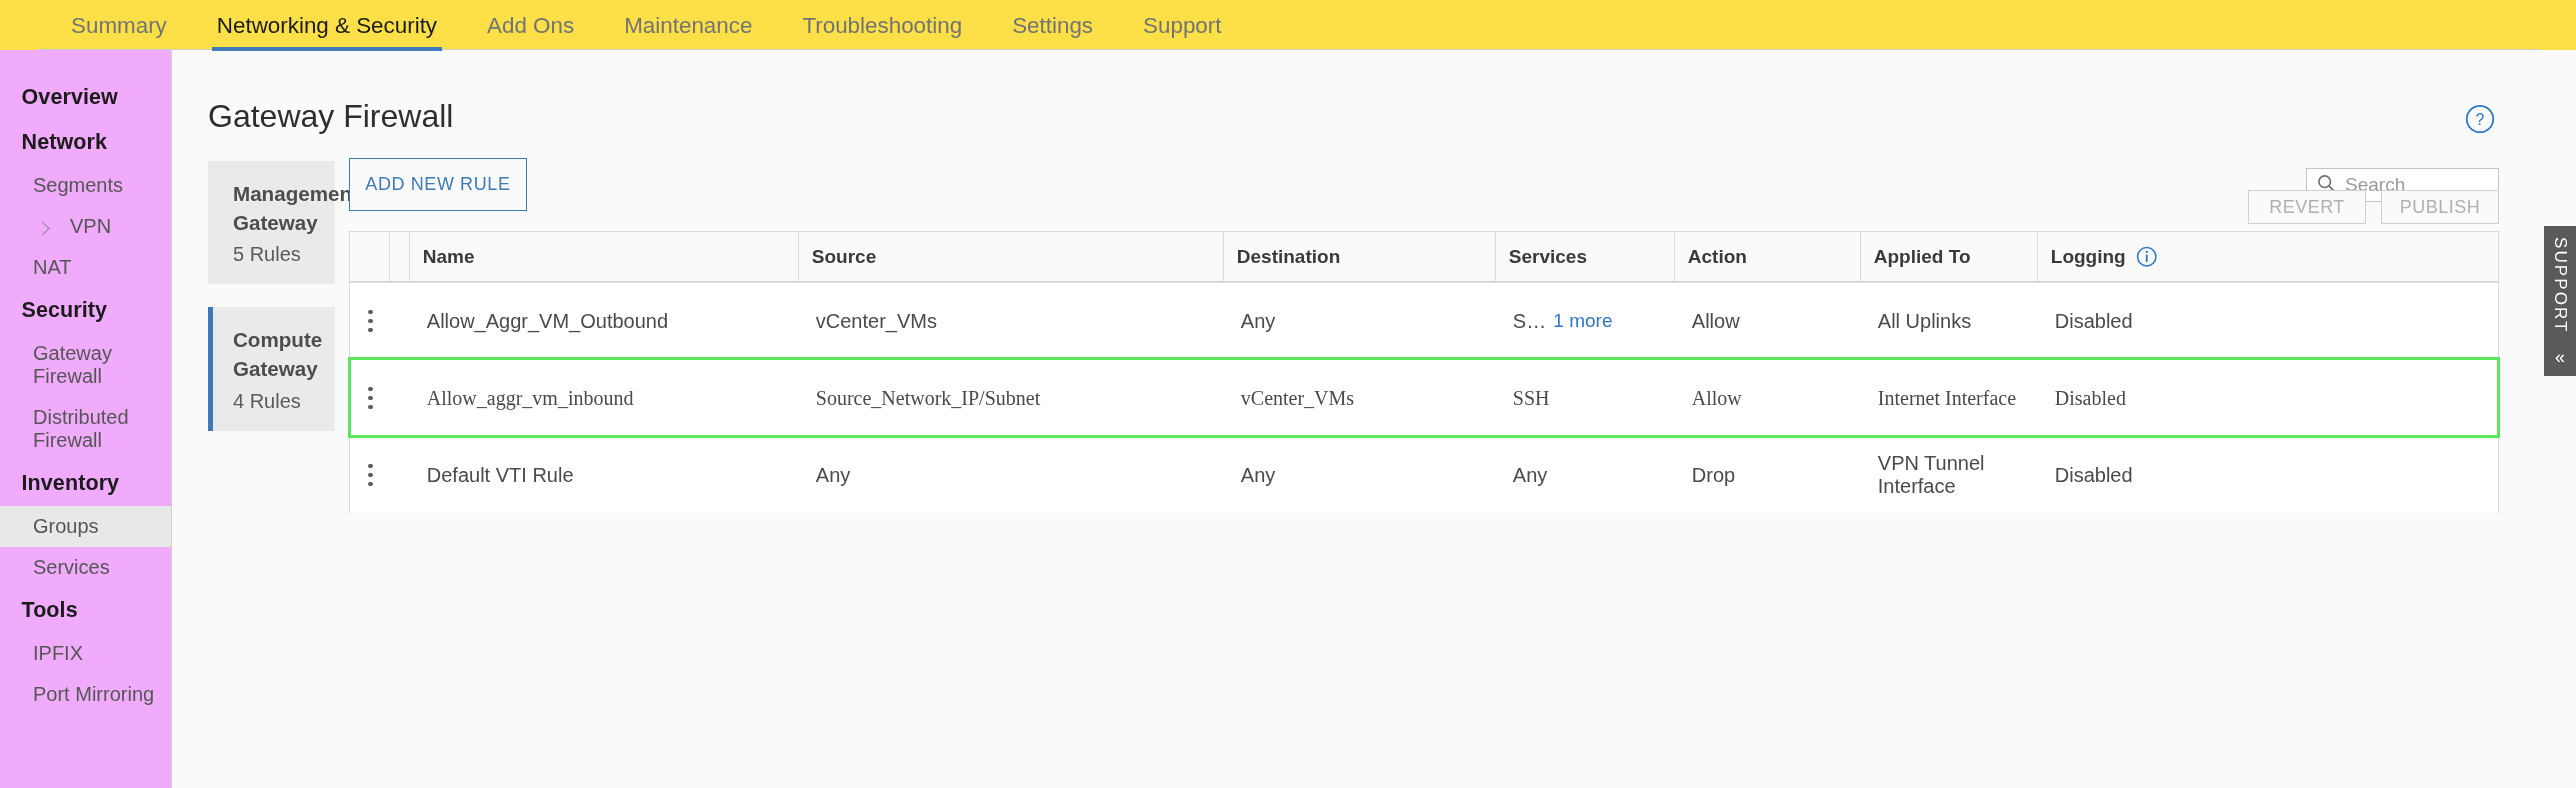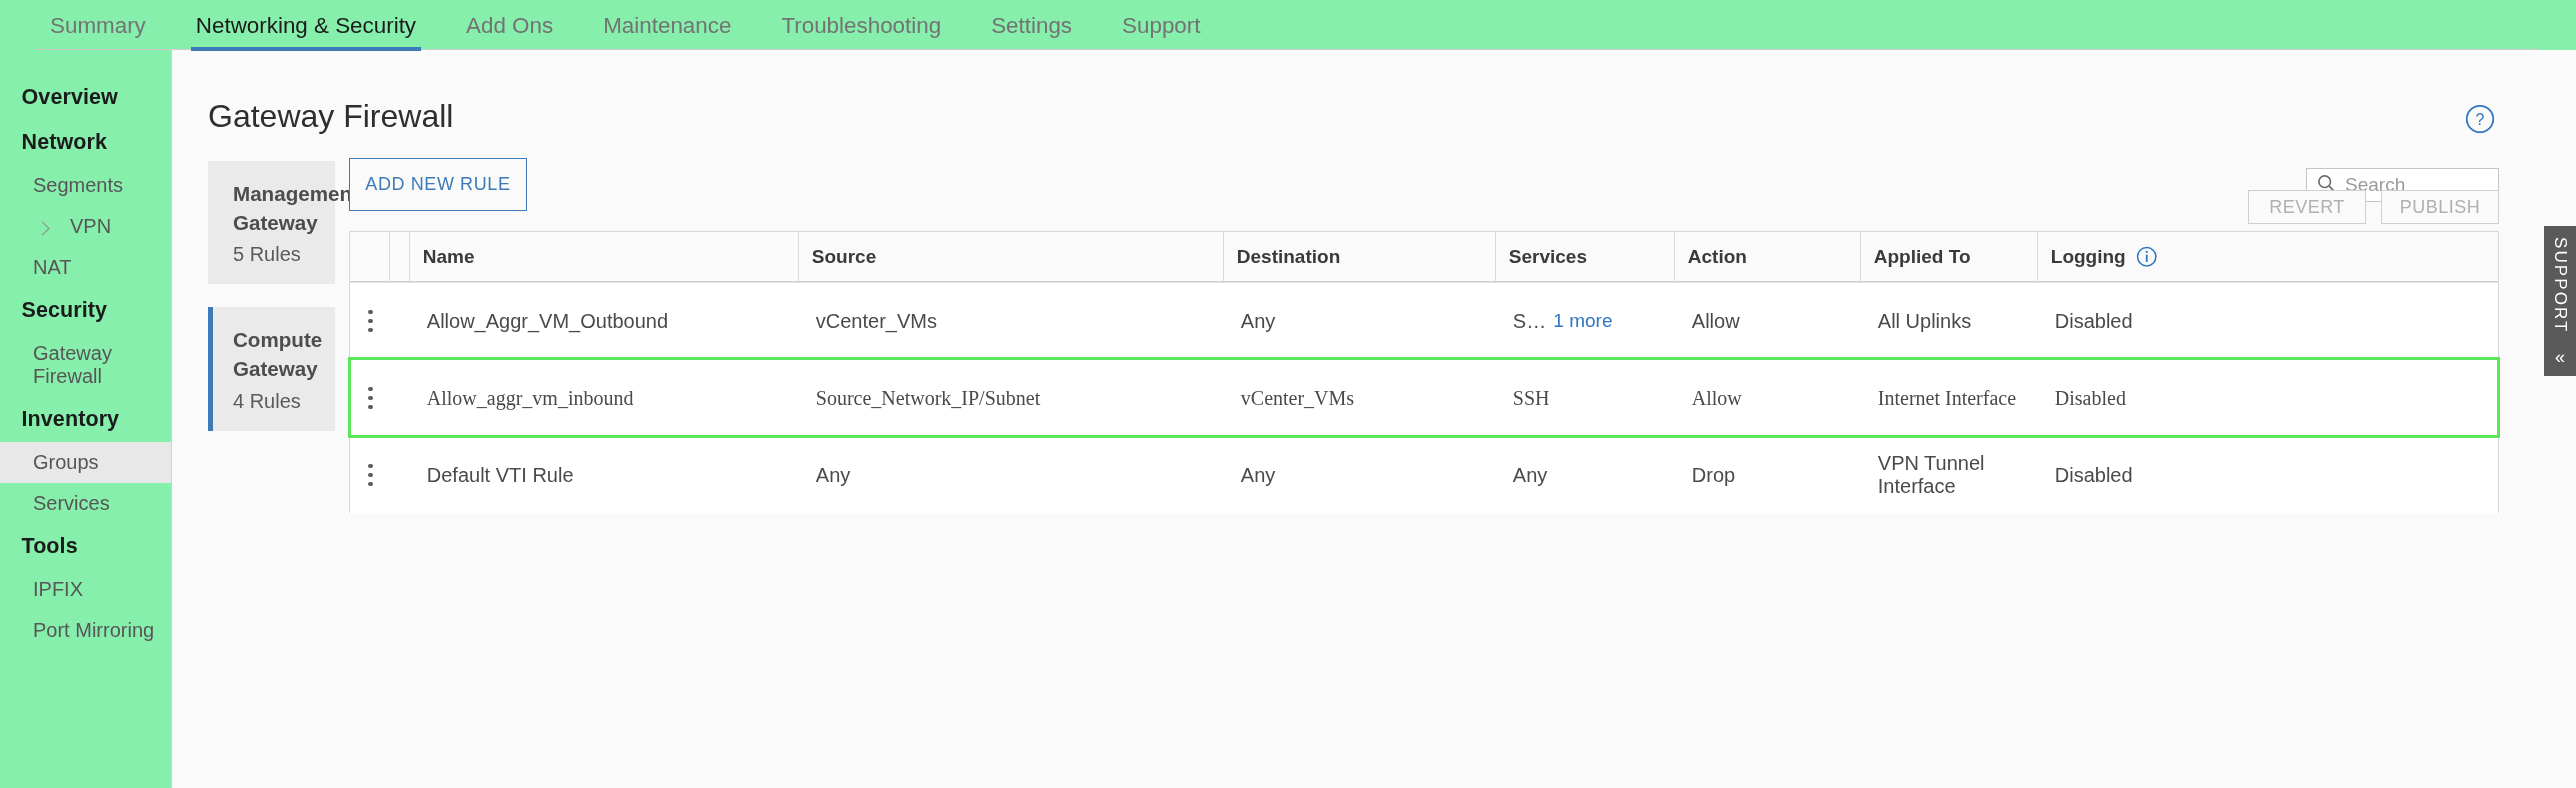--- a/index.html
+++ b/index.html
@@ -9,22 +9,22 @@
     font-family: "Liberation Sans", sans-serif;
     overflow: hidden;
   }
 
   
   .tabbar {
     position: relative;
     height: 50px;
     display: flex;
     align-items: flex-end;
-    padding-left: 25px;
-    background: #86efac;
+    padding-left: 46px;
+    background: #fde047;
   }
   .tabbar::after {
     content: "";
     position: absolute;
     left: 36px; right: 36px; bottom: 0;
     height: 0.9px; background: #cccccc;
   }
   .tab {
     position: relative;
     font-size: 22.4px;
@@ -45,21 +45,21 @@
 
   
   .body-wrap { display: flex; height: 738px; }
 
   
   .sidebar {
     width: 172px;
     flex: 0 0 172px;
     border-right: 0.9px solid #d0d0d0;
     padding-top: 25px;
-    background: #86efac;
+    background: #f0abfc;
   }
   .nav-group { font-size: 21.5px; color: #1b1b1b; font-weight: bold;
                padding: 10px 0 10px 21.5px; letter-spacing: 0.1px; }
   .nav-item  { font-size: 20px; color: #565656;
                padding: 9px 0 9px 33px; cursor: pointer; }
   .nav-item.selected { background: #e8e8e8; }
   .nav-item.with-chevron { position: relative; padding-left: 70px; }
   .chev {
     position: absolute; left: 34px; top: 50%;
     transform: translateY(-50%);
@@ -212,20 +212,21 @@
     <div class="nav-group">Overview</div>
     <div class="nav-group">Network</div>
     <div class="nav-item">Segments</div>
     <div class="nav-item with-chevron">
       <span class="chev"></span>
       <span>VPN</span>
     </div>
     <div class="nav-item">NAT</div>
     <div class="nav-group">Security</div>
     <div class="nav-item">Gateway Firewall</div>
+    <div class="nav-item">Distributed Firewall</div>
     <div class="nav-group">Inventory</div>
     <div class="nav-item selected">Groups</div>
     <div class="nav-item">Services</div>
     <div class="nav-group">Tools</div>
     <div class="nav-item">IPFIX</div>
     <div class="nav-item">Port Mirroring</div>
   </nav>
 
   <main class="main">
 

